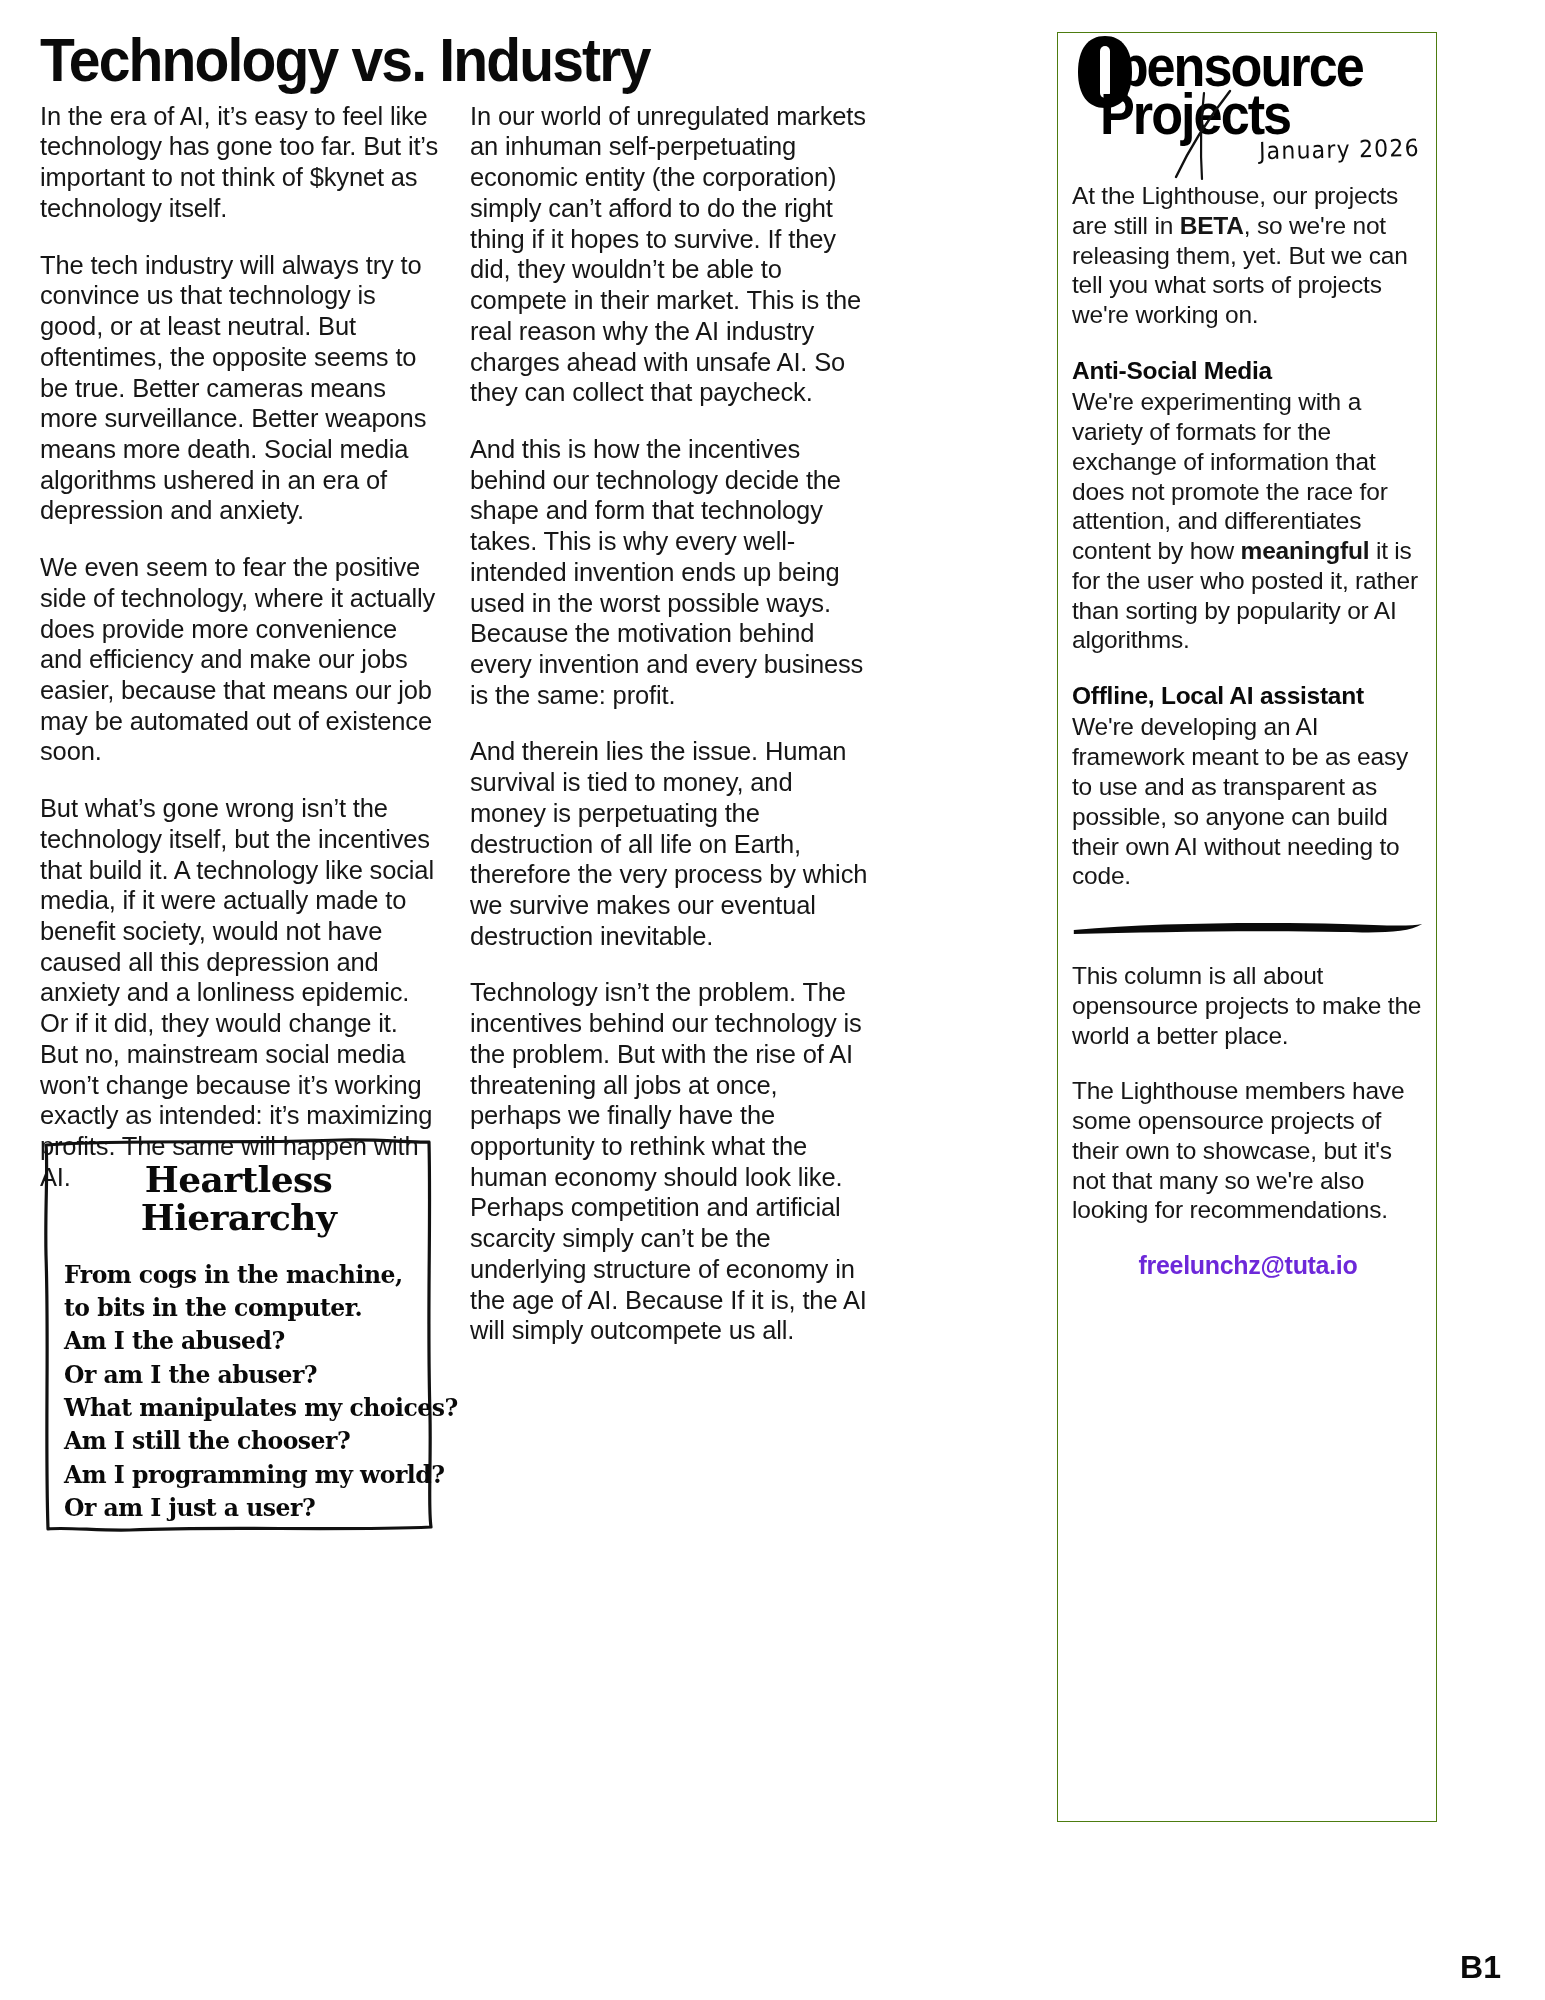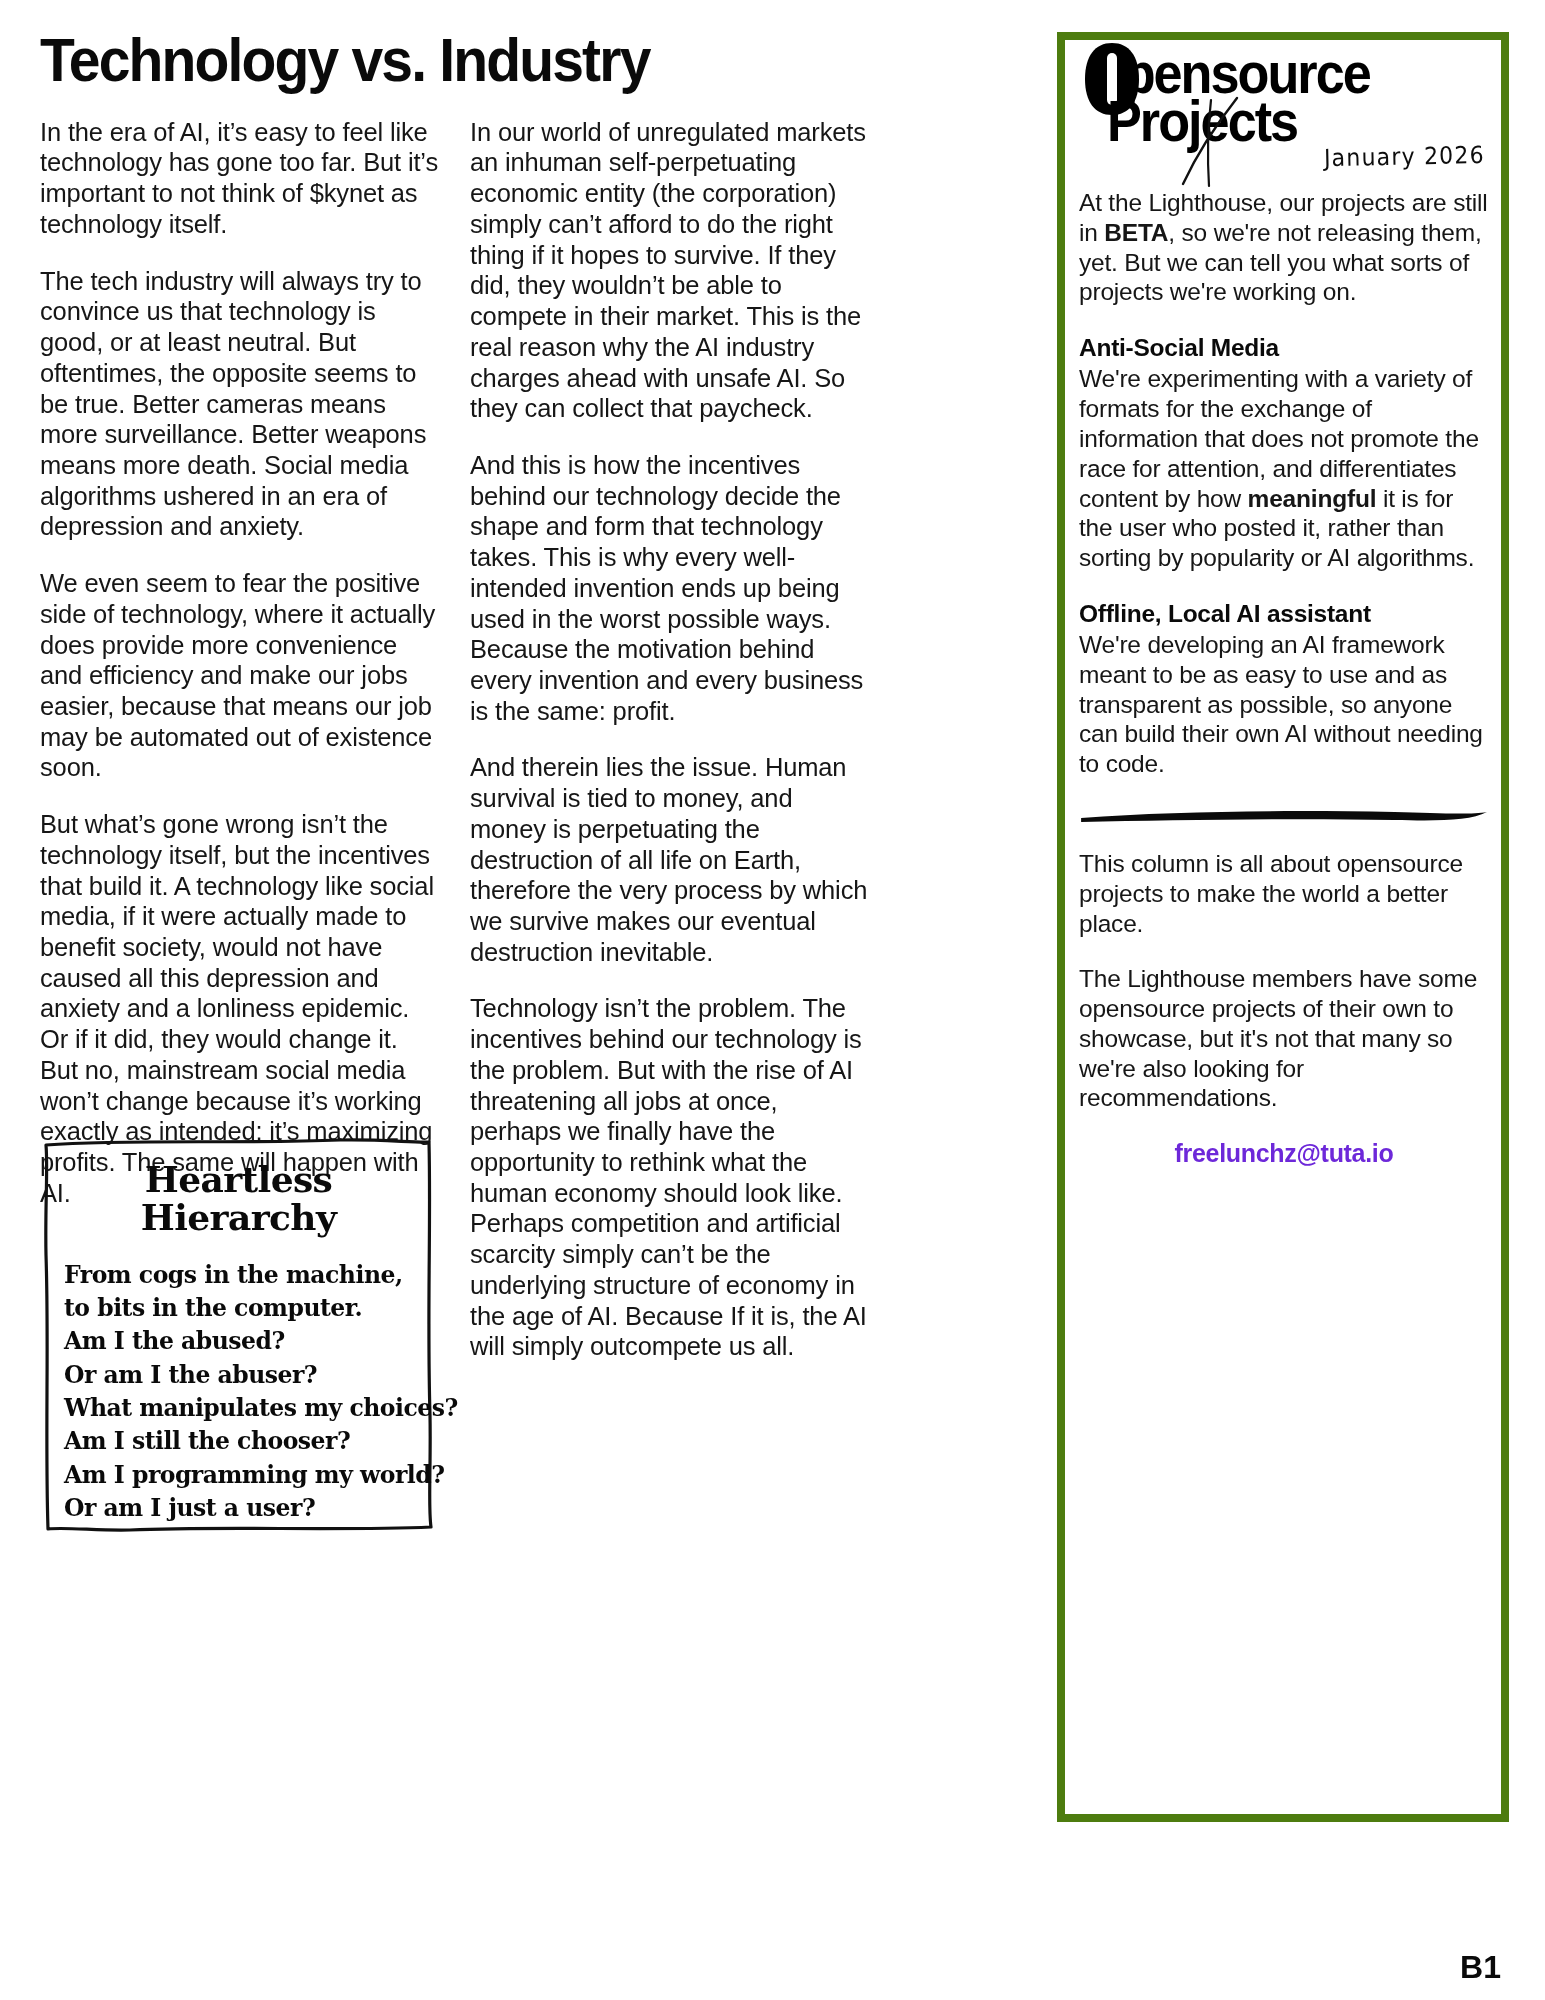--- a/index.html
+++ b/index.html
@@ -53,21 +53,20 @@
   }
 
   
   .cols {
     display: flex;
     gap: 30px;
   }
   .col {
     width: 400px;
     flex: 0 0 400px;
-    margin-top: 16px;
   }
   .col p,
   .col-body p {
     margin: 0 0 26px 0;
     font-size: 25.5px;
     line-height: 1.205;
     letter-spacing: -0.15px;
     color: #161616;
   }
   .col p:last-child { margin-bottom: 0; }
@@ -109,23 +108,23 @@
     letter-spacing: -0.5px;
     color: #0a0a0a;
     white-space: nowrap;
   }
 
   
   .sidebar-box {
     position: absolute;
     left: 22px;
     top: 2px;
-    width: 452px;
+    width: 380px;
     height: 1790px;
-    border: 8px solid #4d7c0f;
+    border: 1px solid #4d7c0f;
     box-sizing: border-box;
     background: #fff;
     padding: 0 12px 0 14px;
   }
 
   .logo-wrap {
     position: relative;
     height: 148px;
     overflow: visible;
   }

